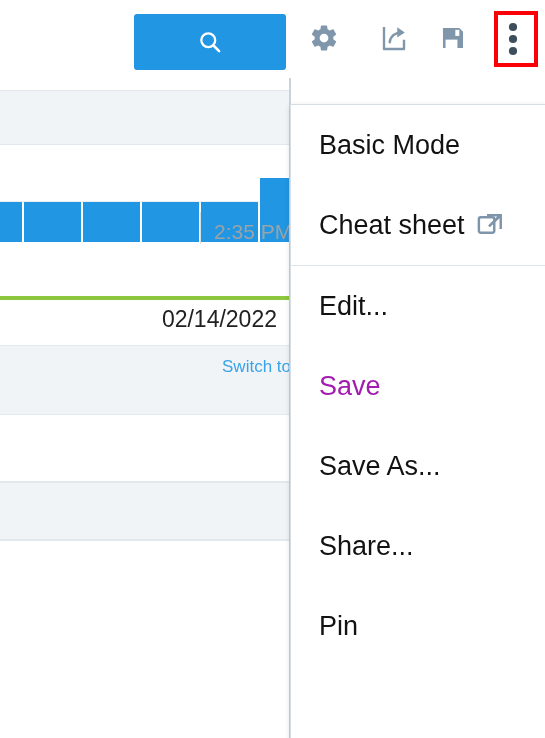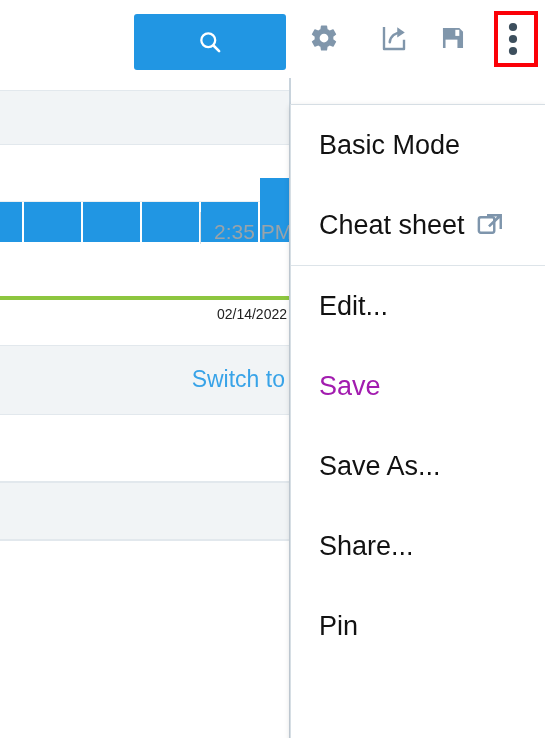--- a/index.html
+++ b/index.html
@@ -149,35 +149,34 @@
     position: absolute;
     left: 0; top: 218px;
     width: 291px; height: 4px;
     background: #8dc63f;
   }
   .date-label {
     position: absolute;
     left: 0; top: 228px;
     width: 291px;
     text-align: right;
-    padding-right: 4px;
-    box-sizing: border-box;
-    font-size: 14px;
+    padding-right: 14px;
+    box-sizing: border-box;
+    font-size: 23px;
     color: #212121;
     white-space: nowrap;
   }
 
   .switch-link {
     position: absolute;
-    left: 0; top: 288px;
+    left: 0; top: 279px;
     width: 291px;
     text-align: right;
-    padding-right: 6px;
-    box-sizing: border-box;
-    font-size: 23px;
+    box-sizing: border-box;
+    font-size: 17px;
     color: #38a3e8;
     white-space: nowrap;
     cursor: pointer;
   }
 
   .panel-divider {
     position: absolute;
     left: 0;
     width: 291px;
     height: 1px;

